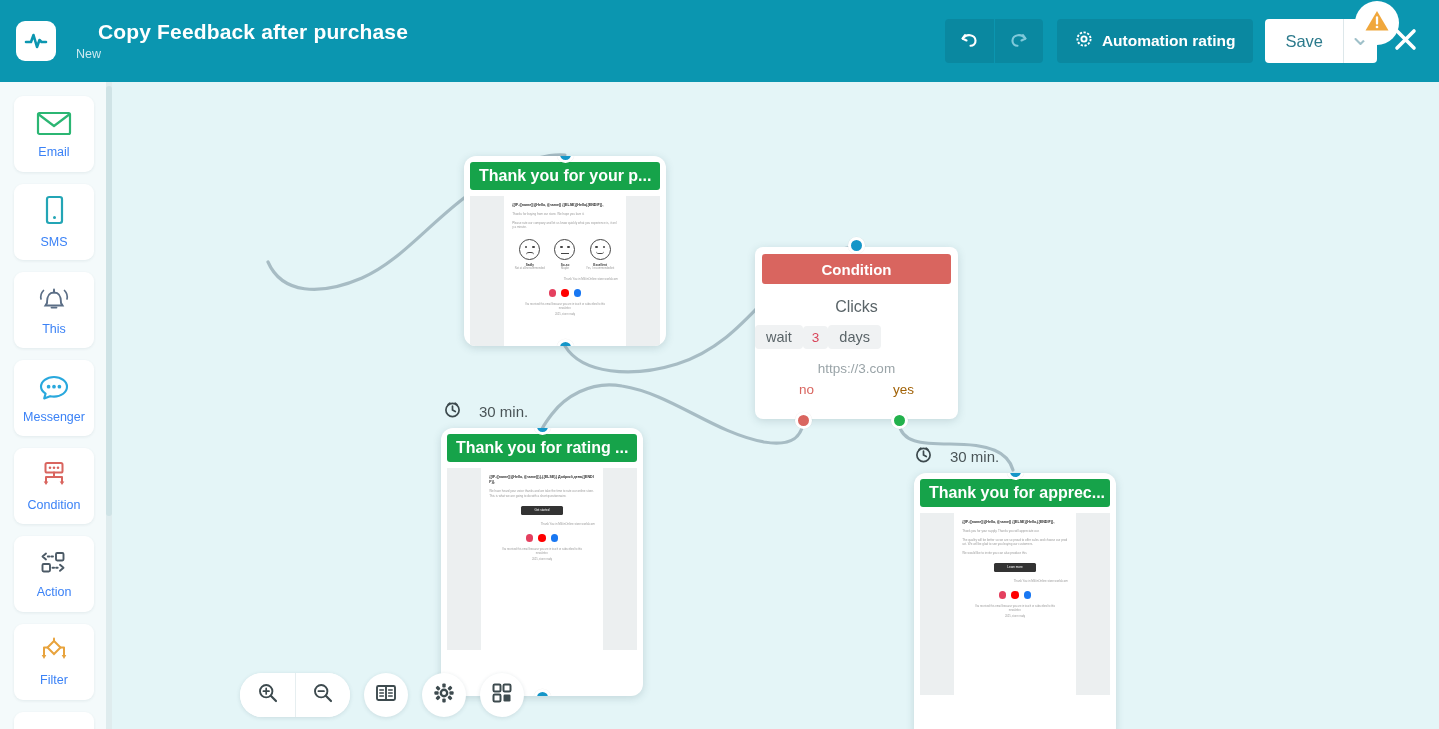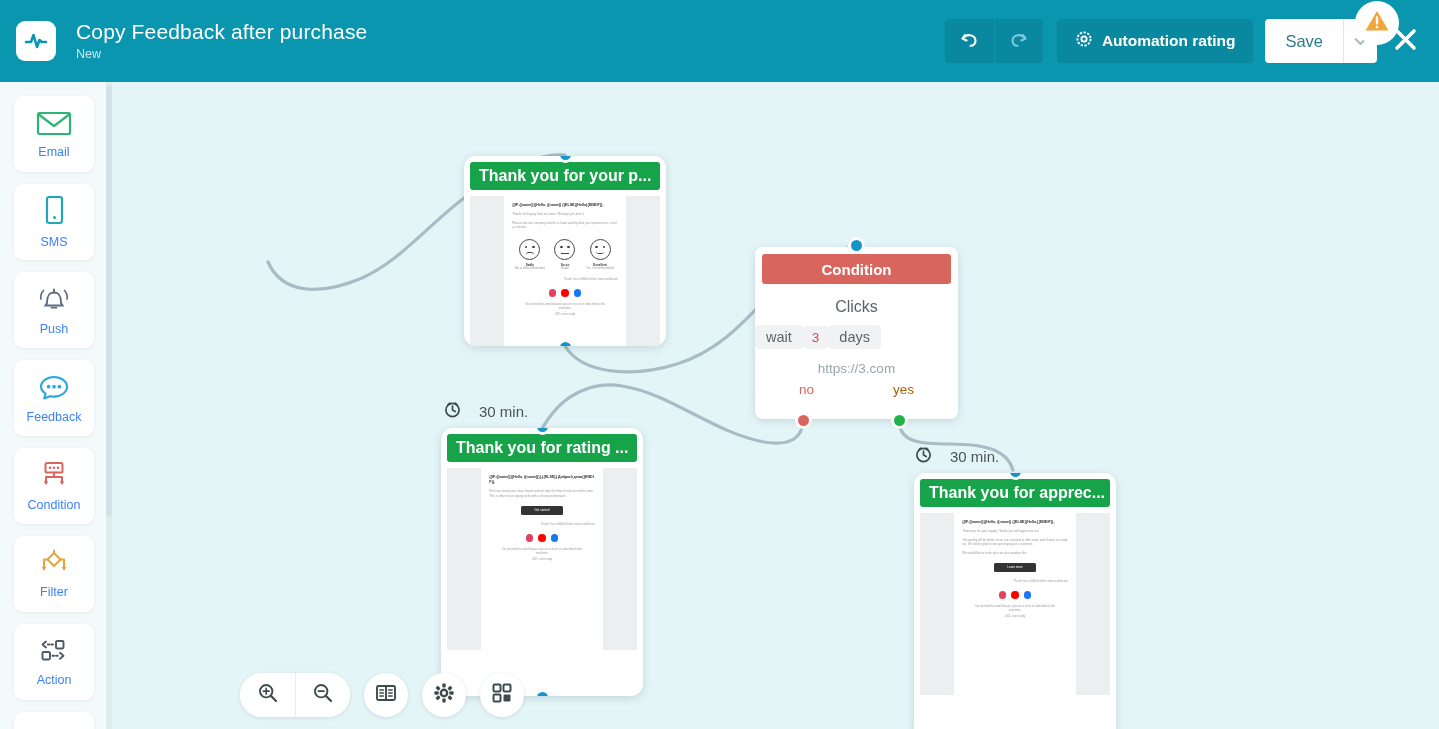--- a/index.html
+++ b/index.html
@@ -20,22 +20,22 @@
     z-index: 40;
   }
   .app-logo {
     width: 40px; height: 40px; margin-left: 16px;
     background: #ffffff; border-radius: 9px;
     display: flex; align-items: center; justify-content: center;
     flex: 0 0 auto;
   }
   .title-block { margin-left: 20px; flex: 1 1 auto; min-width: 0; }
   .doc-title {
-    color: #ffffff; font-size: 21px; font-weight: 400;
-    letter-spacing: .15px; line-height: 26px; white-space: nowrap;
+    color: #ffffff; font-size: 21px; font-weight: 700;
+    letter-spacing: .15px; line-height: 26px; white-space: nowrap; margin-left: 22px;
   }
   .doc-sub {
     color: #cdeaf1; font-size: 12.5px; line-height: 17px; margin-top: 1px;
   }
   .hdr-right {
     display: flex; align-items: center; height: 44px;
     margin-right: 12px; flex: 0 0 auto; position: relative;
   }
   .icon-btn {
     width: 49px; height: 44px; background: #0a88a0;
@@ -343,76 +343,76 @@
     <div class="sb-item">
       <span>
         <svg width="34" height="30" viewBox="0 0 34 30">
           <path d="M10 19 C10 12 11.5 8.5 17 8.5 C22.5 8.5 24 12 24 19 L25.5 21.5 L8.5 21.5 Z" fill="none" stroke="#5b6e86" stroke-width="2"></path>
           <path d="M14.5 23.6 L19.5 23.6" stroke="#5b6e86" stroke-width="1.8" stroke-linecap="round"></path>
           <path d="M17 8.5 V5.5" stroke="#5b6e86" stroke-width="2" stroke-linecap="round"></path>
           <path d="M6.5 6.5 C4 9 3.5 12.5 4 15" fill="none" stroke="#5b6e86" stroke-width="1.7" stroke-linecap="round"></path>
           <path d="M27.5 6.5 C30 9 30.5 12.5 30 15" fill="none" stroke="#5b6e86" stroke-width="1.7" stroke-linecap="round"></path>
         </svg>
       </span>
-      <span class="sb-label">Push</span>
+      <span class="sb-label">This</span>
     </div>
 
     <div class="sb-item">
       <span>
         <svg width="34" height="30" viewBox="0 0 34 30">
           <path d="M17 5 C24.2 5 30 9.4 30 14.8 C30 20.2 24.2 24.6 17 24.6 C15.6 24.6 14.3 24.45 13.1 24.16
                    L7.2 26.4 L8.6 21.6 C5.8 19.8 4 17.5 4 14.8 C4 9.4 9.8 5 17 5 Z" fill="none" stroke="#29a8dd" stroke-width="2.1" stroke-linejoin="round"></path>
           <circle cx="11.6" cy="14.7" r="1.85" fill="#29a8dd"></circle>
           <circle cx="17" cy="14.7" r="1.85" fill="#29a8dd"></circle>
           <circle cx="22.4" cy="14.7" r="1.85" fill="#29a8dd"></circle>
         </svg>
       </span>
-      <span class="sb-label">Feedback</span>
+      <span class="sb-label">Messenger</span>
     </div>
 
     <div class="sb-item">
       <span>
         <svg width="34" height="30" viewBox="0 0 34 30">
           <rect x="8.5" y="3" width="17" height="9.5" rx="1.6" fill="none" stroke="#d9655f" stroke-width="2"></rect>
           <circle cx="13" cy="7.8" r="1.3" fill="#d9655f"></circle>
           <circle cx="17" cy="7.8" r="1.3" fill="#d9655f"></circle>
           <circle cx="21" cy="7.8" r="1.3" fill="#d9655f"></circle>
           <path d="M17 12.5 V17 M9 17 H25 M9 17 V22 M25 17 V22" fill="none" stroke="#d9655f" stroke-width="2" stroke-linecap="round"></path>
           <path d="M6.7 21.5 L9 25 L11.3 21.5 Z" fill="#d9655f"></path>
           <path d="M22.7 21.5 L25 25 L27.3 21.5 Z" fill="#d9655f"></path>
         </svg>
       </span>
       <span class="sb-label">Condition</span>
     </div>
 
     <div class="sb-item">
       <span>
-        <svg width="34" height="28" viewBox="0 0 34 28">
-          <path d="M17 4 L23.5 10.5 L17 17 L10.5 10.5 Z" fill="none" stroke="#e8a33d" stroke-width="2"></path>
-          <path d="M17 4 V1.5" stroke="#e8a33d" stroke-width="2" stroke-linecap="round"></path>
-          <path d="M10.5 10.5 H7 V18.5 M23.5 10.5 H27 V18.5" fill="none" stroke="#e8a33d" stroke-width="2" stroke-linecap="round" stroke-linejoin="round"></path>
-          <path d="M4.7 18 L7 22 L9.3 18 Z" fill="#e8a33d"></path>
-          <path d="M24.7 18 L27 22 L29.3 18 Z" fill="#e8a33d"></path>
-        </svg>
-      </span>
-      <span class="sb-label">Filter</span>
-    </div>
-
-    <div class="sb-item">
-      <span>
         <svg width="36" height="28" viewBox="0 0 36 28">
           <path d="M10 4.5 L6.5 7.5 L10 10.5" fill="none" stroke="#4c5a66" stroke-width="1.9" stroke-linecap="round" stroke-linejoin="round"></path>
           <path d="M11.8 7.5 H17.5" stroke="#4c5a66" stroke-width="1.9" stroke-linecap="round" stroke-dasharray="1.6 2"></path>
           <rect x="20" y="4" width="7.5" height="7.5" rx="1.2" fill="none" stroke="#4c5a66" stroke-width="1.9"></rect>
           <rect x="6.5" y="15" width="7.5" height="7.5" rx="1.2" fill="none" stroke="#4c5a66" stroke-width="1.9"></rect>
           <path d="M16.5 18.8 H22" stroke="#4c5a66" stroke-width="1.9" stroke-linecap="round" stroke-dasharray="1.6 2"></path>
           <path d="M24 15.8 L27.5 18.8 L24 21.8" fill="none" stroke="#4c5a66" stroke-width="1.9" stroke-linecap="round" stroke-linejoin="round"></path>
         </svg>
       </span>
       <span class="sb-label">Action</span>
+    </div>
+
+    <div class="sb-item">
+      <span>
+        <svg width="34" height="28" viewBox="0 0 34 28">
+          <path d="M17 4 L23.5 10.5 L17 17 L10.5 10.5 Z" fill="none" stroke="#e8a33d" stroke-width="2"></path>
+          <path d="M17 4 V1.5" stroke="#e8a33d" stroke-width="2" stroke-linecap="round"></path>
+          <path d="M10.5 10.5 H7 V18.5 M23.5 10.5 H27 V18.5" fill="none" stroke="#e8a33d" stroke-width="2" stroke-linecap="round" stroke-linejoin="round"></path>
+          <path d="M4.7 18 L7 22 L9.3 18 Z" fill="#e8a33d"></path>
+          <path d="M24.7 18 L27 22 L29.3 18 Z" fill="#e8a33d"></path>
+        </svg>
+      </span>
+      <span class="sb-label">Filter</span>
     </div>
 
     <div class="sb-item">
 
       <span class="sb-label"></span>
     </div>
   </div>
   <div class="sb-scroll-track"></div>
   <div class="sb-scroll-thumb"></div>
 

